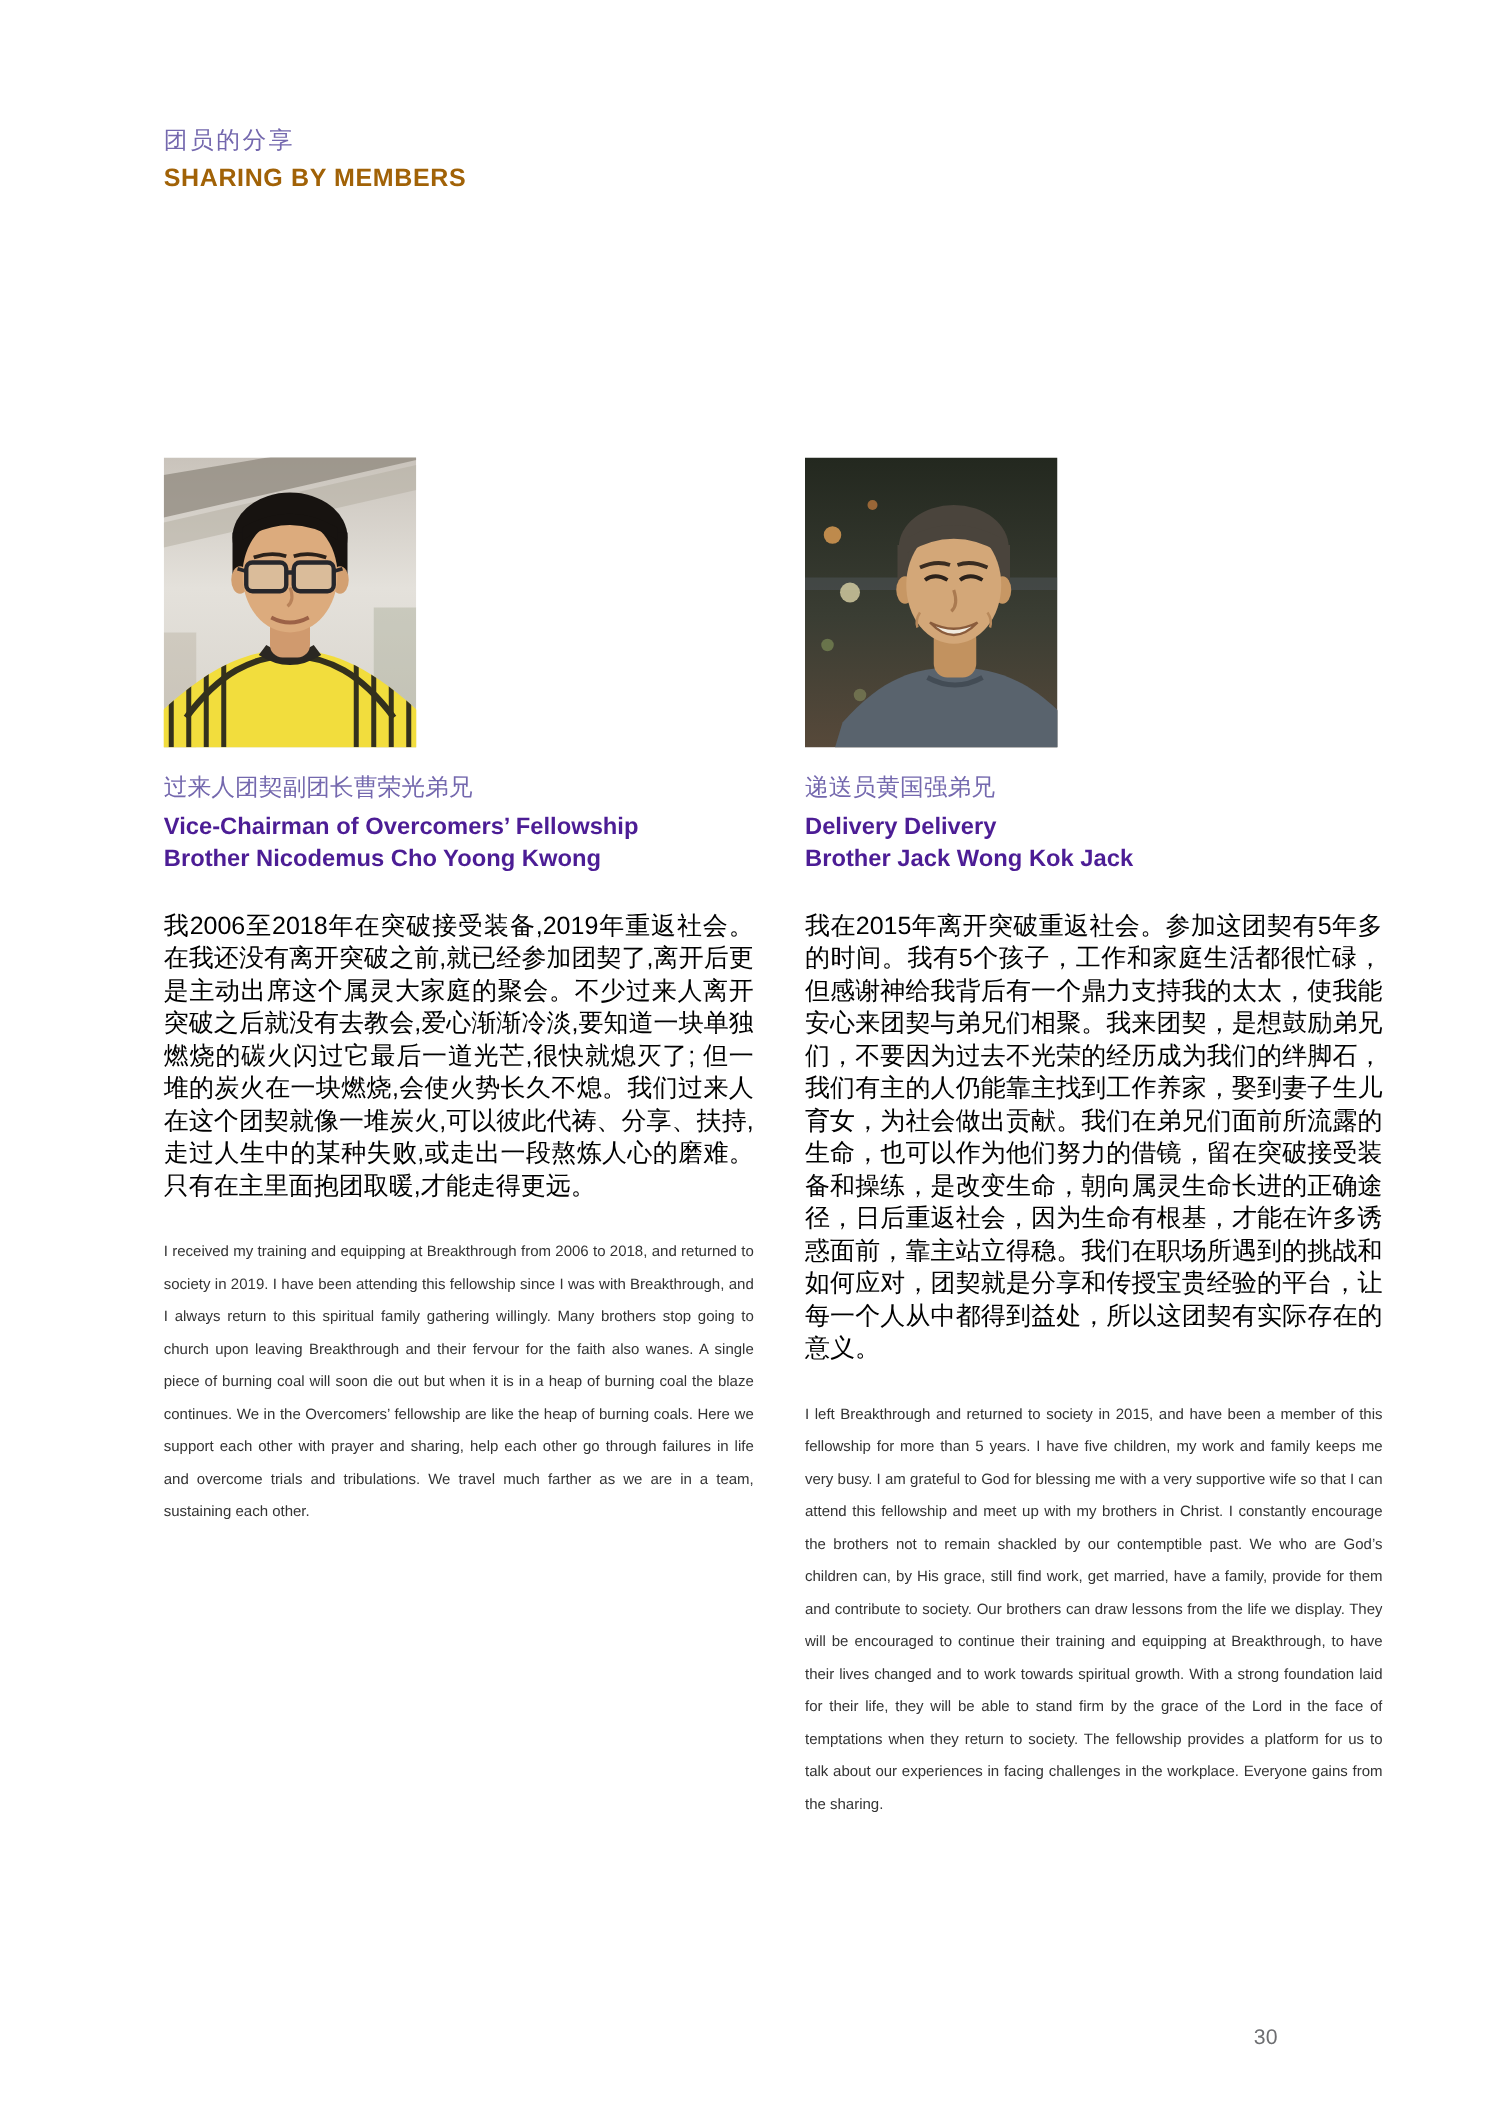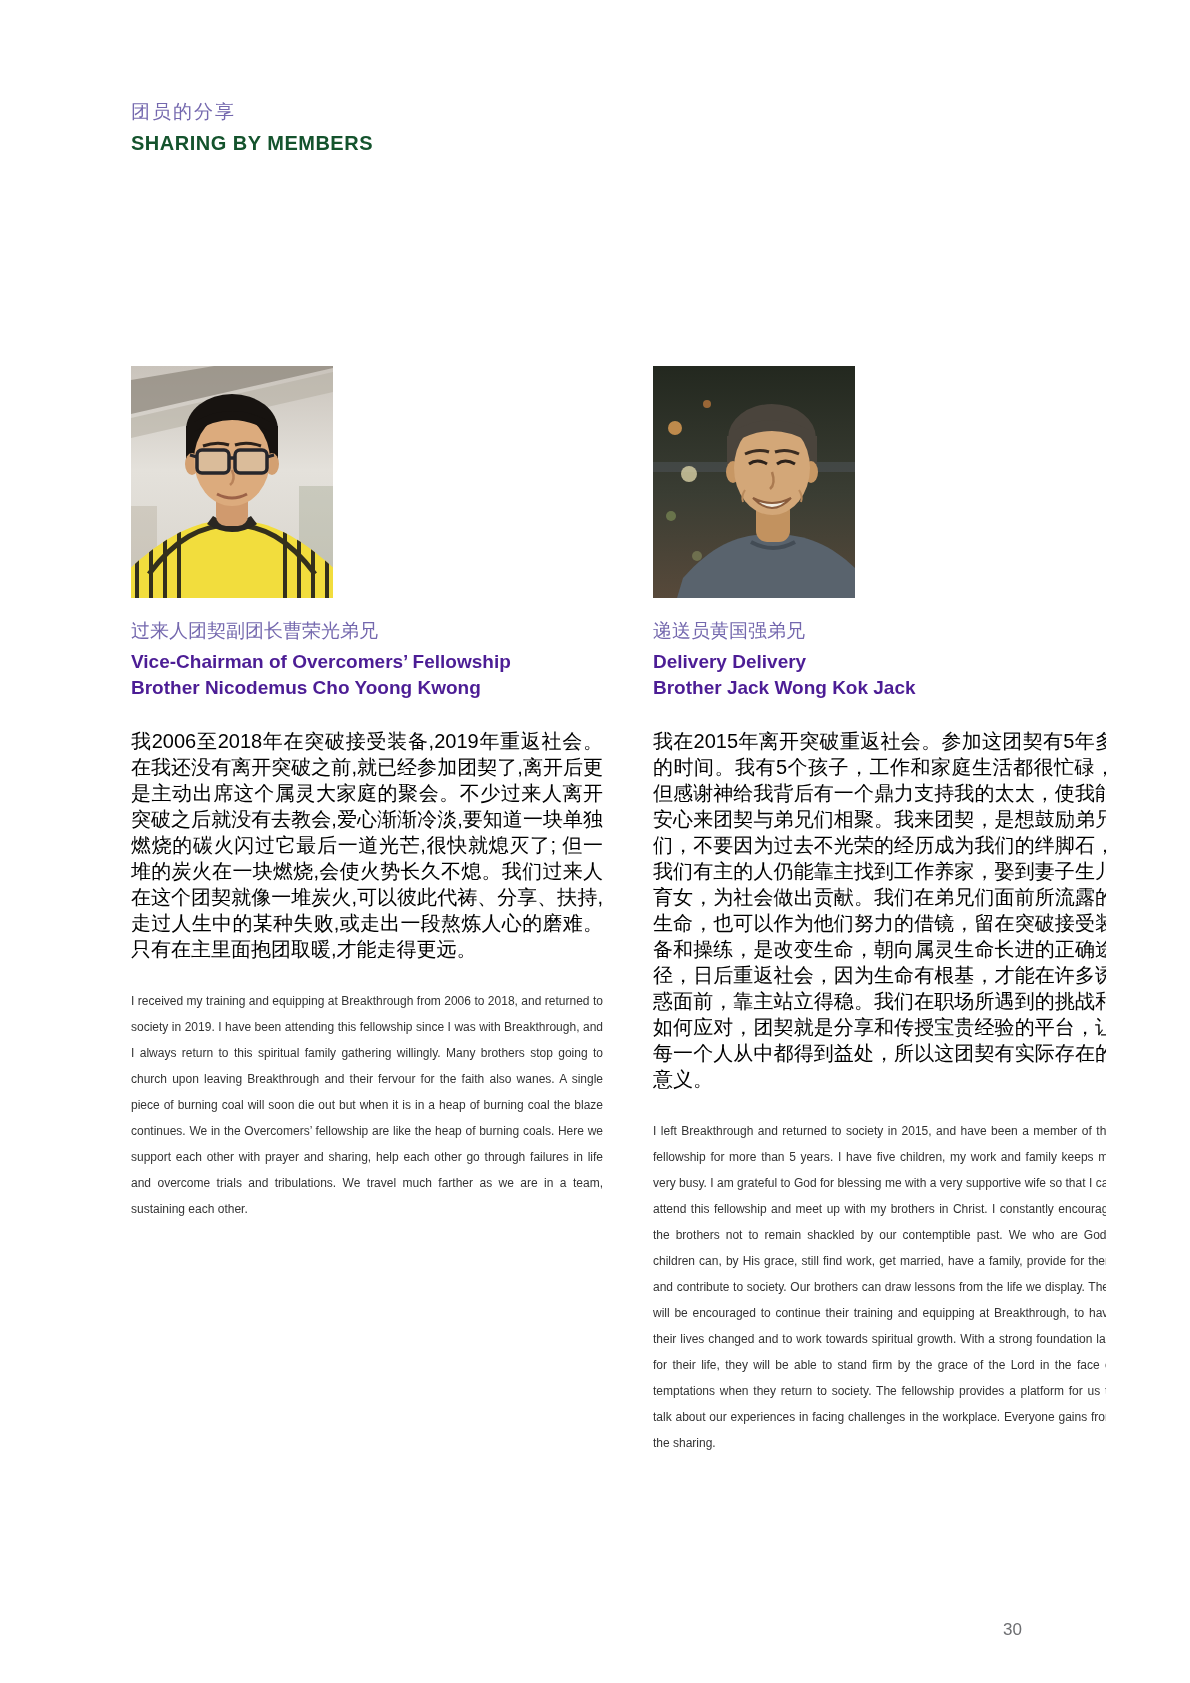--- a/index.html
+++ b/index.html
@@ -6,28 +6,28 @@
   .page{
     position:relative;
     width:1106px;height:1683px;
     background:#ffffff;
     font-family:"Liberation Sans","DejaVu Sans",sans-serif;
     color:#3a3a3a;
     overflow:hidden;
   }
   .page-header{position:absolute;left:131px;top:99px;}
   .header-zh{font-size:19px;letter-spacing:2px;color:#7468AE;font-weight:500;}
-  .header-en{font-size:20px;font-weight:bold;letter-spacing:.5px;color:#14532d;margin-top:7px;}
+  .header-en{font-size:20px;font-weight:bold;letter-spacing:.5px;color:#a16207;margin-top:7px;}
 
   .columns{
     position:absolute;left:131px;top:366px;
-    display:flex;gap:30px;align-items:flex-start;
+    display:flex;gap:41px;align-items:flex-start;
   }
   .col-left{width:472px;}
-  .col-right{width:462px;margin-left:20px;}
+  .col-right{width:462px;}
 
   .photo{width:202px;height:232px;margin-bottom:20px;line-height:0;}
   .photo svg{display:block;}
 
   .t-zh{font-size:19px;line-height:25px;color:#7468AE;font-weight:500;margin:0 0 6px 0;}
   .t-en{font-size:19px;line-height:26px;color:#4c1d95;font-weight:bold;margin:0 0 27px 0;}
 
   p.zh{
     font-size:20px;line-height:26px;text-align:justify;
     margin:0 0 26px 0;color:#000000;

